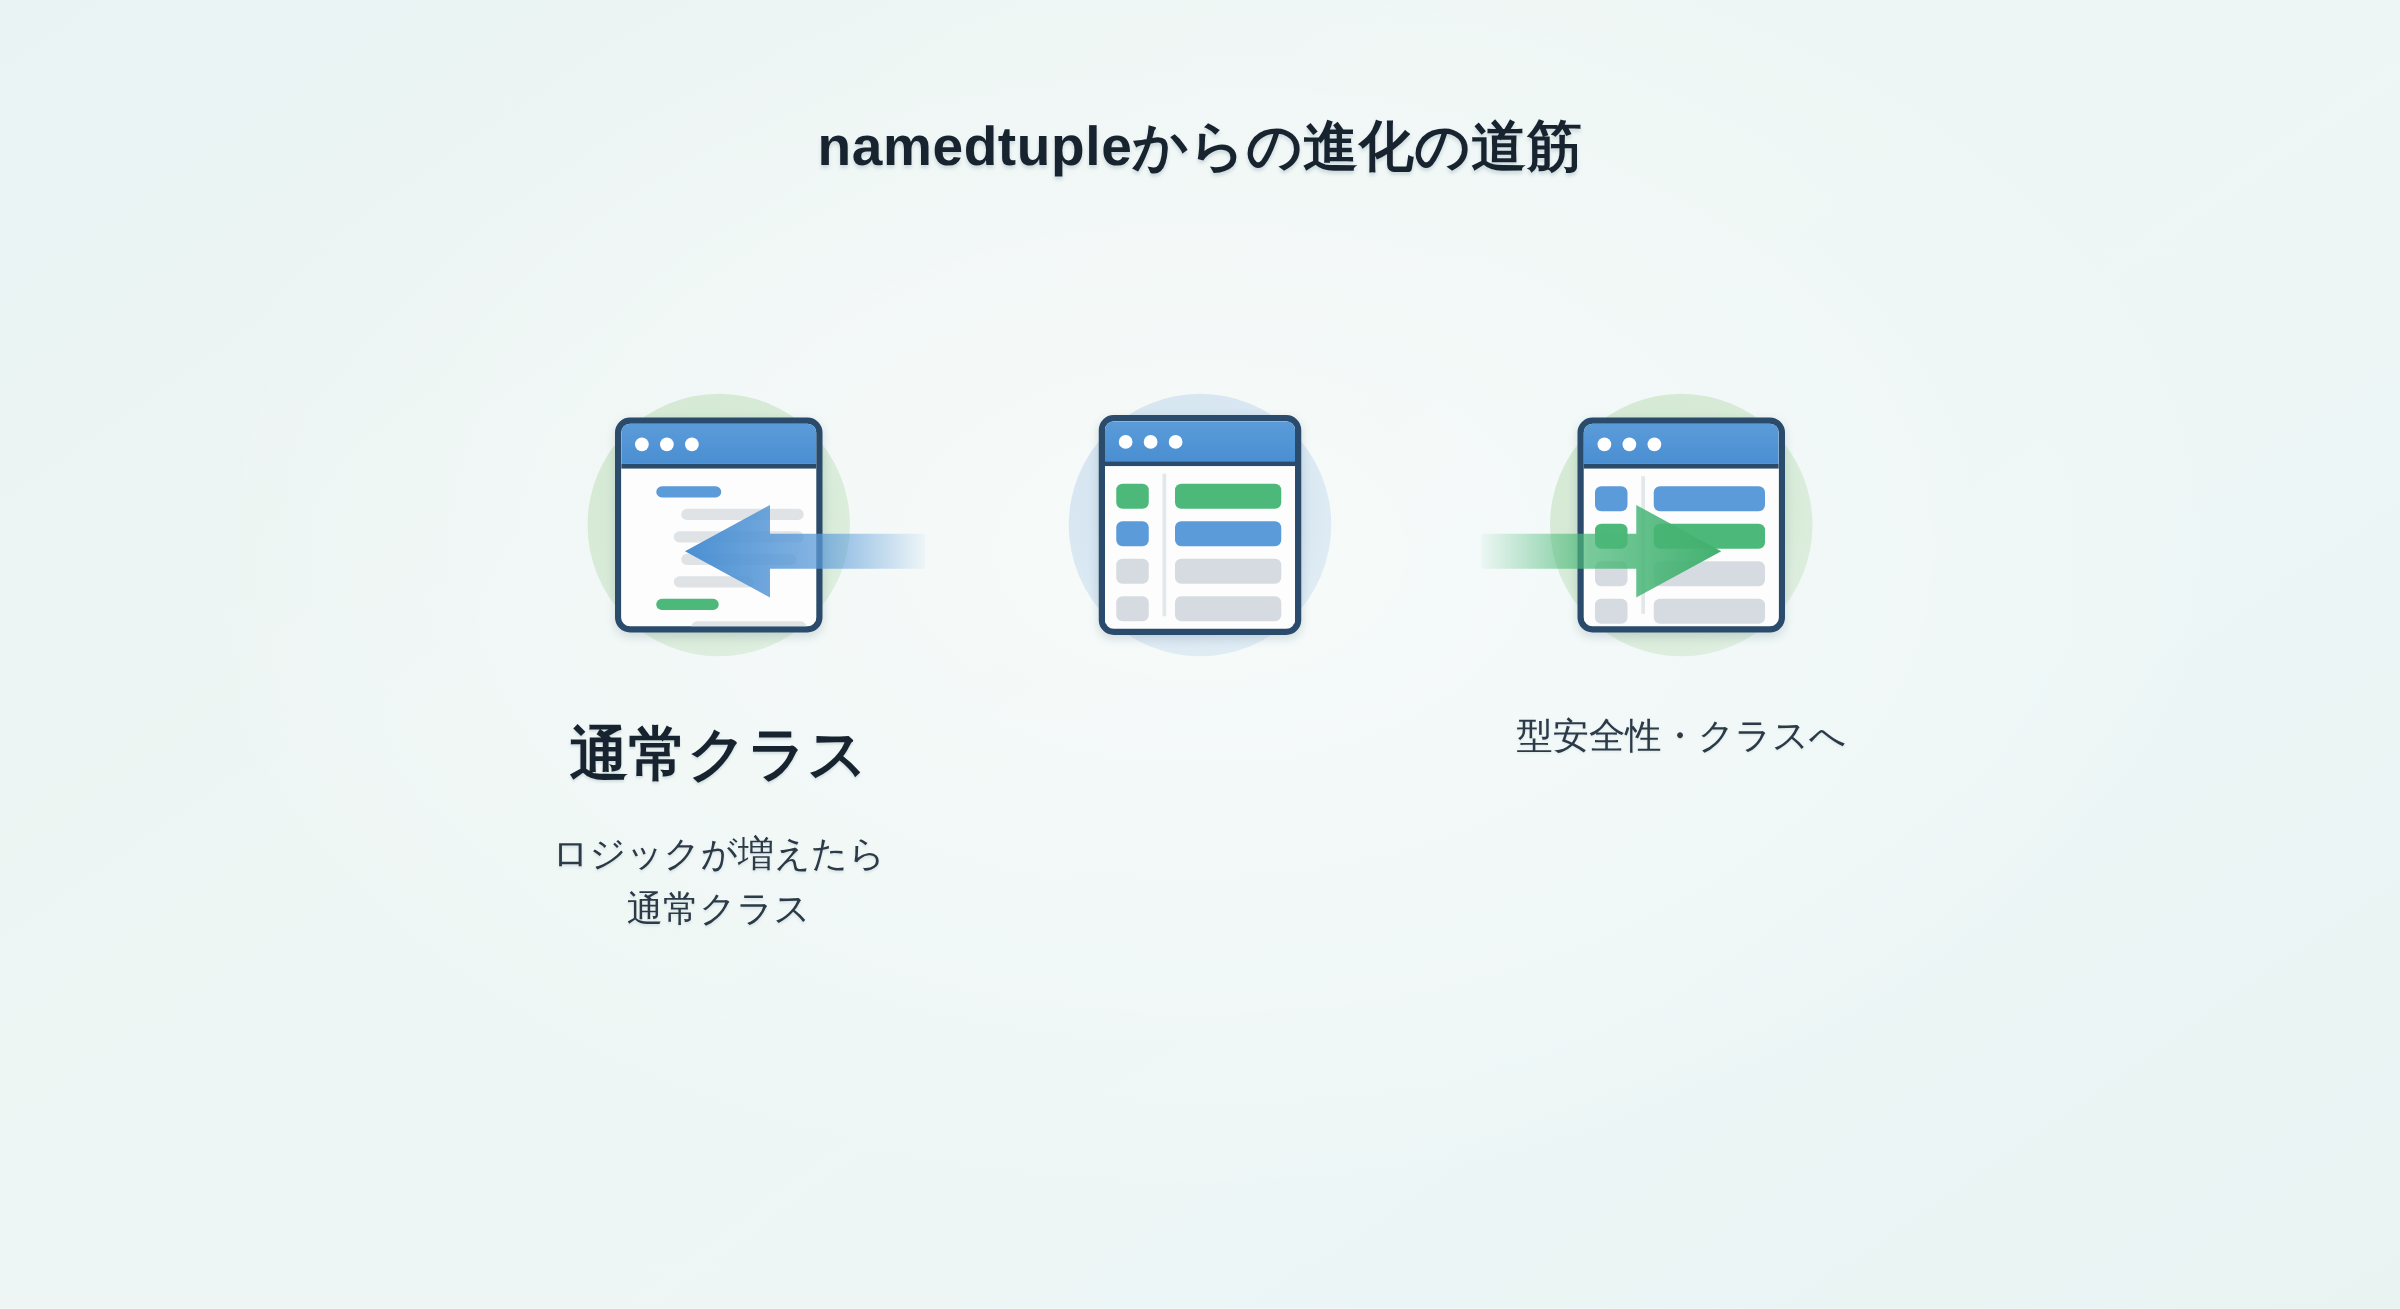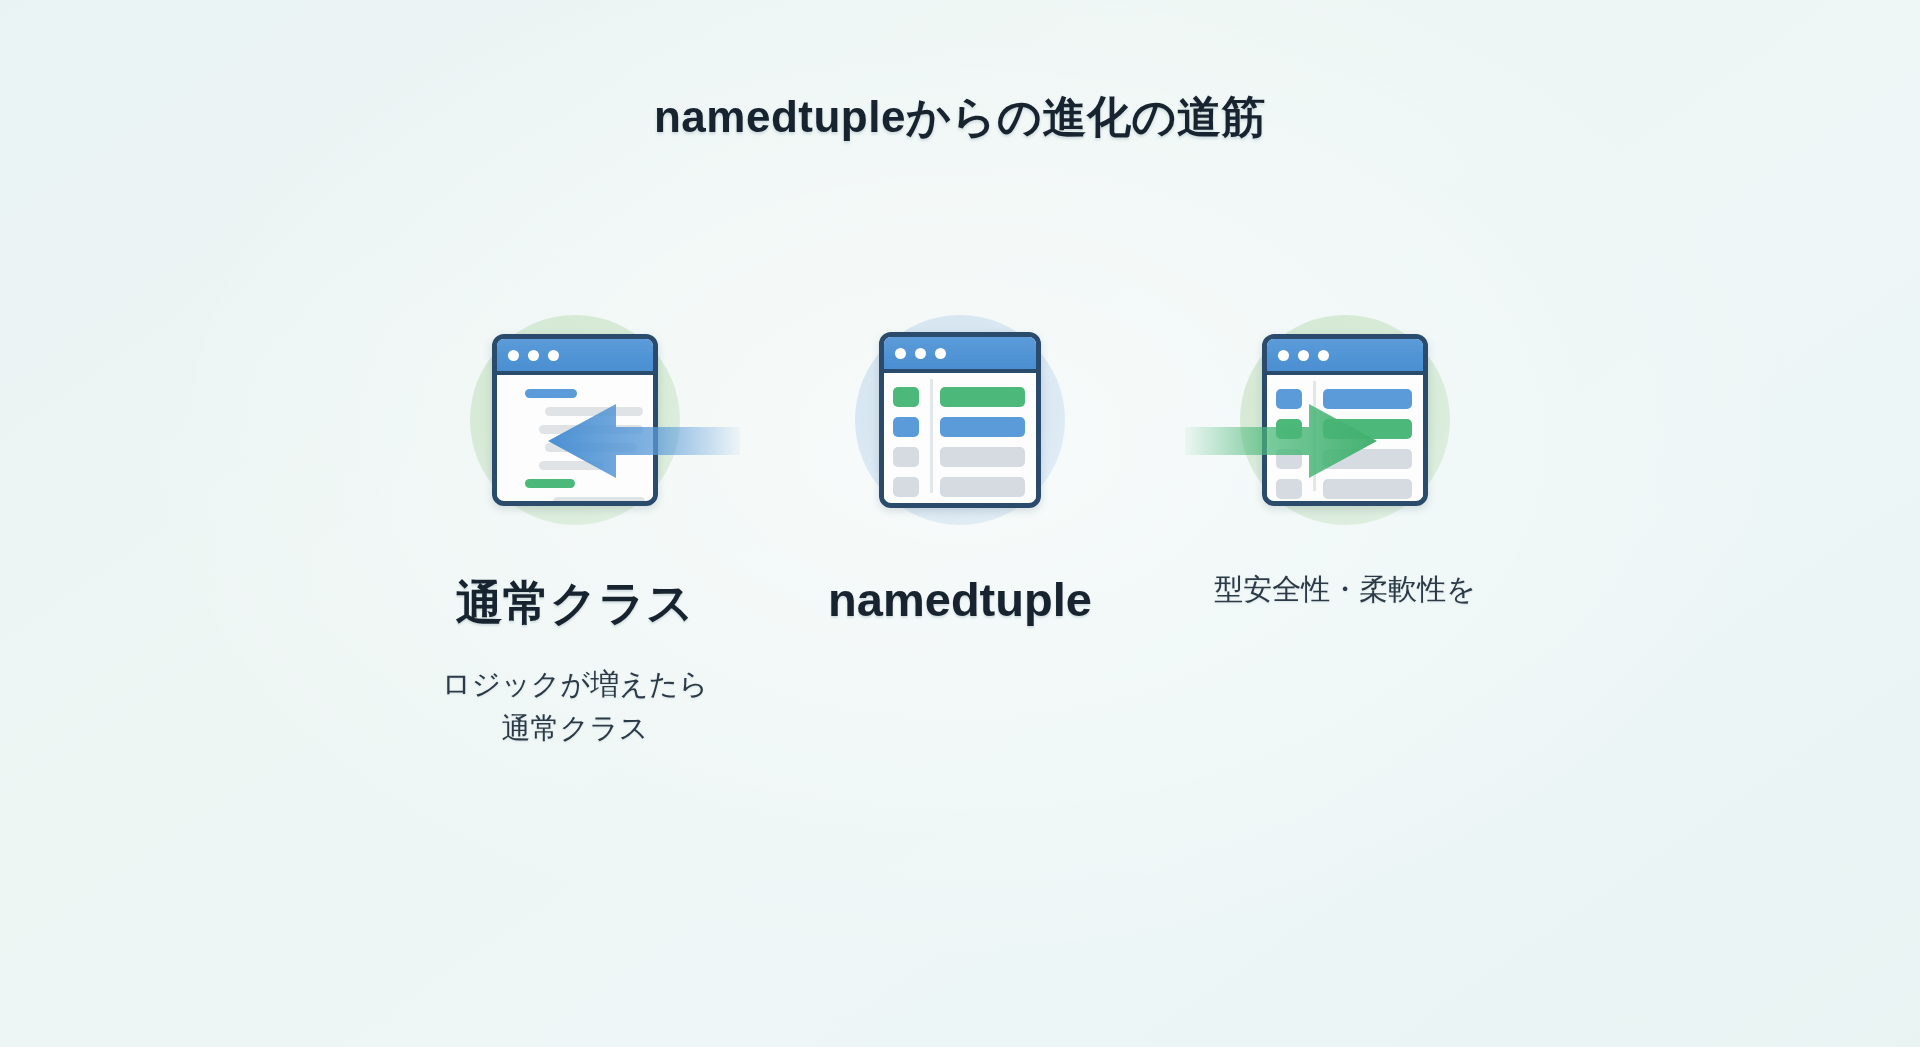--- a/index.html
+++ b/index.html
@@ -151,21 +151,20 @@
                   <span class="bar" style="background: rgb(213, 219, 224);"></span>
                 </div>
                 <div class="row">
                   <span class="chip" style="background: rgb(213, 219, 224);"></span>
                   <span class="bar" style="background: rgb(213, 219, 224);"></span>
                 </div>
               </div>
           </div>
         </div>
       </div>
-      <div class="label">namedtuple</div>
     </div>
 
     <div class="col col-right">
       <div class="iconwrap">
         <div class="blob blob-green"></div>
         <div class="win">
           <div class="titlebar">
             <span class="dot"></span>
             <span class="dot"></span>
             <span class="dot"></span>
@@ -187,21 +186,21 @@
                 </div>
                 <div class="row">
                   <span class="chip" style="background: rgb(213, 219, 224);"></span>
                   <span class="bar" style="background: rgb(213, 219, 224);"></span>
                 </div>
               </div>
           </div>
         </div>
       </div>
       <div class="caption">
-        <div>型安全性・柔軟性を</div>
+        <div>型安全性・クラスへ</div>
       </div>
     </div>
   </div>
 
   <svg class="arrow" style="left:540px;" viewBox="0 0 200 90">
     <defs>
       <linearGradient id="gl" x1="1" y1="0" x2="0" y2="0">
         <stop offset="0%" stop-color="#5b9bd9" stop-opacity="0.05"></stop>
         <stop offset="45%" stop-color="#5b9bd9" stop-opacity="0.75"></stop>
         <stop offset="100%" stop-color="#4a8fd2" stop-opacity="1"></stop>

